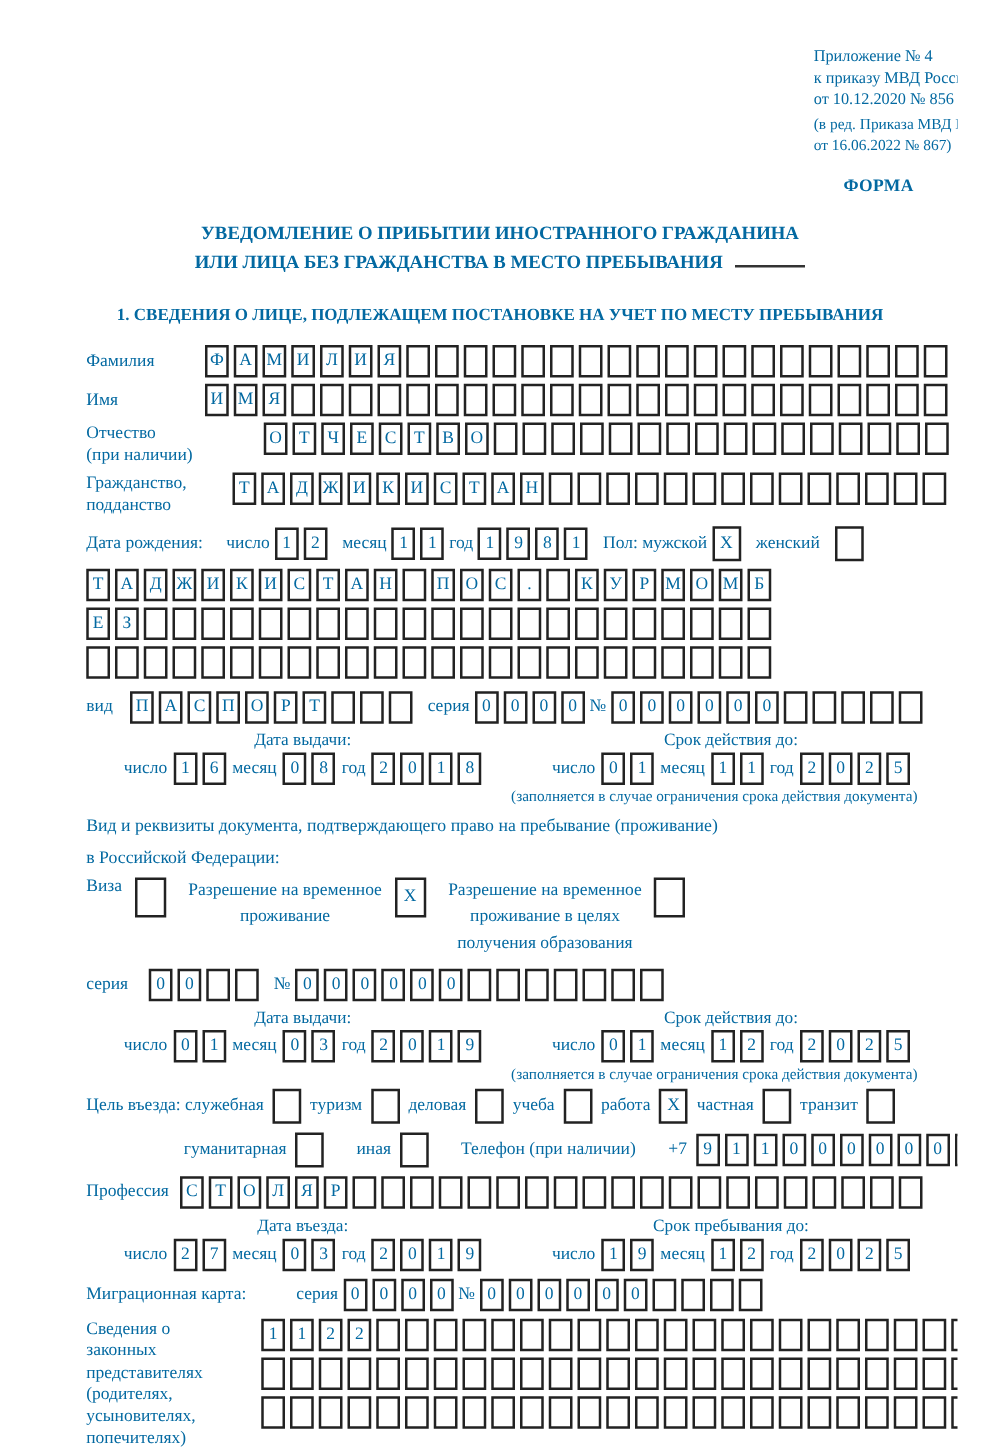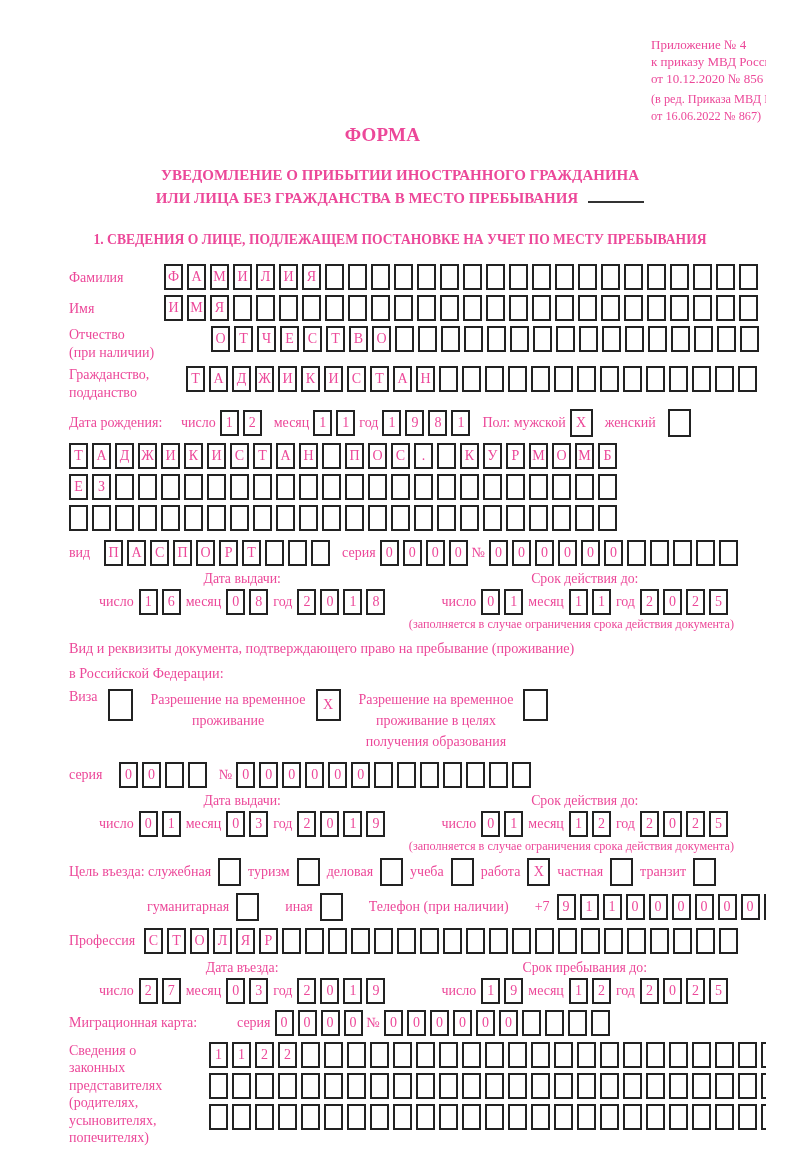--- a/index.html
+++ b/index.html
@@ -1,28 +1,28 @@
 <!DOCTYPE html>
 <html><head>
 <meta charset="utf-8">
 <style>
   html,body{margin:0;padding:0;background:#fff;}
   .page{
     position:relative;
     width:732px;height:1163px;
     margin:0 auto;
-    background:#fff;color:#ec4899;
+    background:#fff;color:#0369a1;
     font-family:"Liberation Serif","DejaVu Serif",serif;
     overflow:hidden;
     box-sizing:border-box;
     padding-top:36px;
   }
   .appendix{margin-left:617px;font-size:13px;line-height:1.32;white-space:nowrap;}
   .appendix .rev{font-size:12.3px;margin-top:4px;}
-  .forma{ text-align:center;padding-right:35px;font-weight:bold;font-size:19px;letter-spacing:.3px;}
+  .forma{ text-align:right;padding-right:35px;font-weight:bold;font-size:14px;margin-top:18px;letter-spacing:.3px;}
   .title{ text-align:center;font-weight:bold;font-size:15px;margin-top:18px;line-height:1.55;}
   .blank-line{display:inline-block;width:56px;border-bottom:2px solid #333;height:12px;margin-left:10px;}
   .sec1{text-align:center;font-weight:bold;font-size:13.6px;margin-top:22px;}
   .form{margin:16px 28px 0 35px;font-size:14px;}
   .row{display:flex;align-items:center;margin-bottom:5px;}
   .row.top{align-items:flex-start;}
   .lblcol{flex:0 0 auto;line-height:1.25;}
   .lbl{white-space:nowrap;}
   .cells{display:inline-flex;gap:4px;flex:0 0 auto;}
   .cell{

